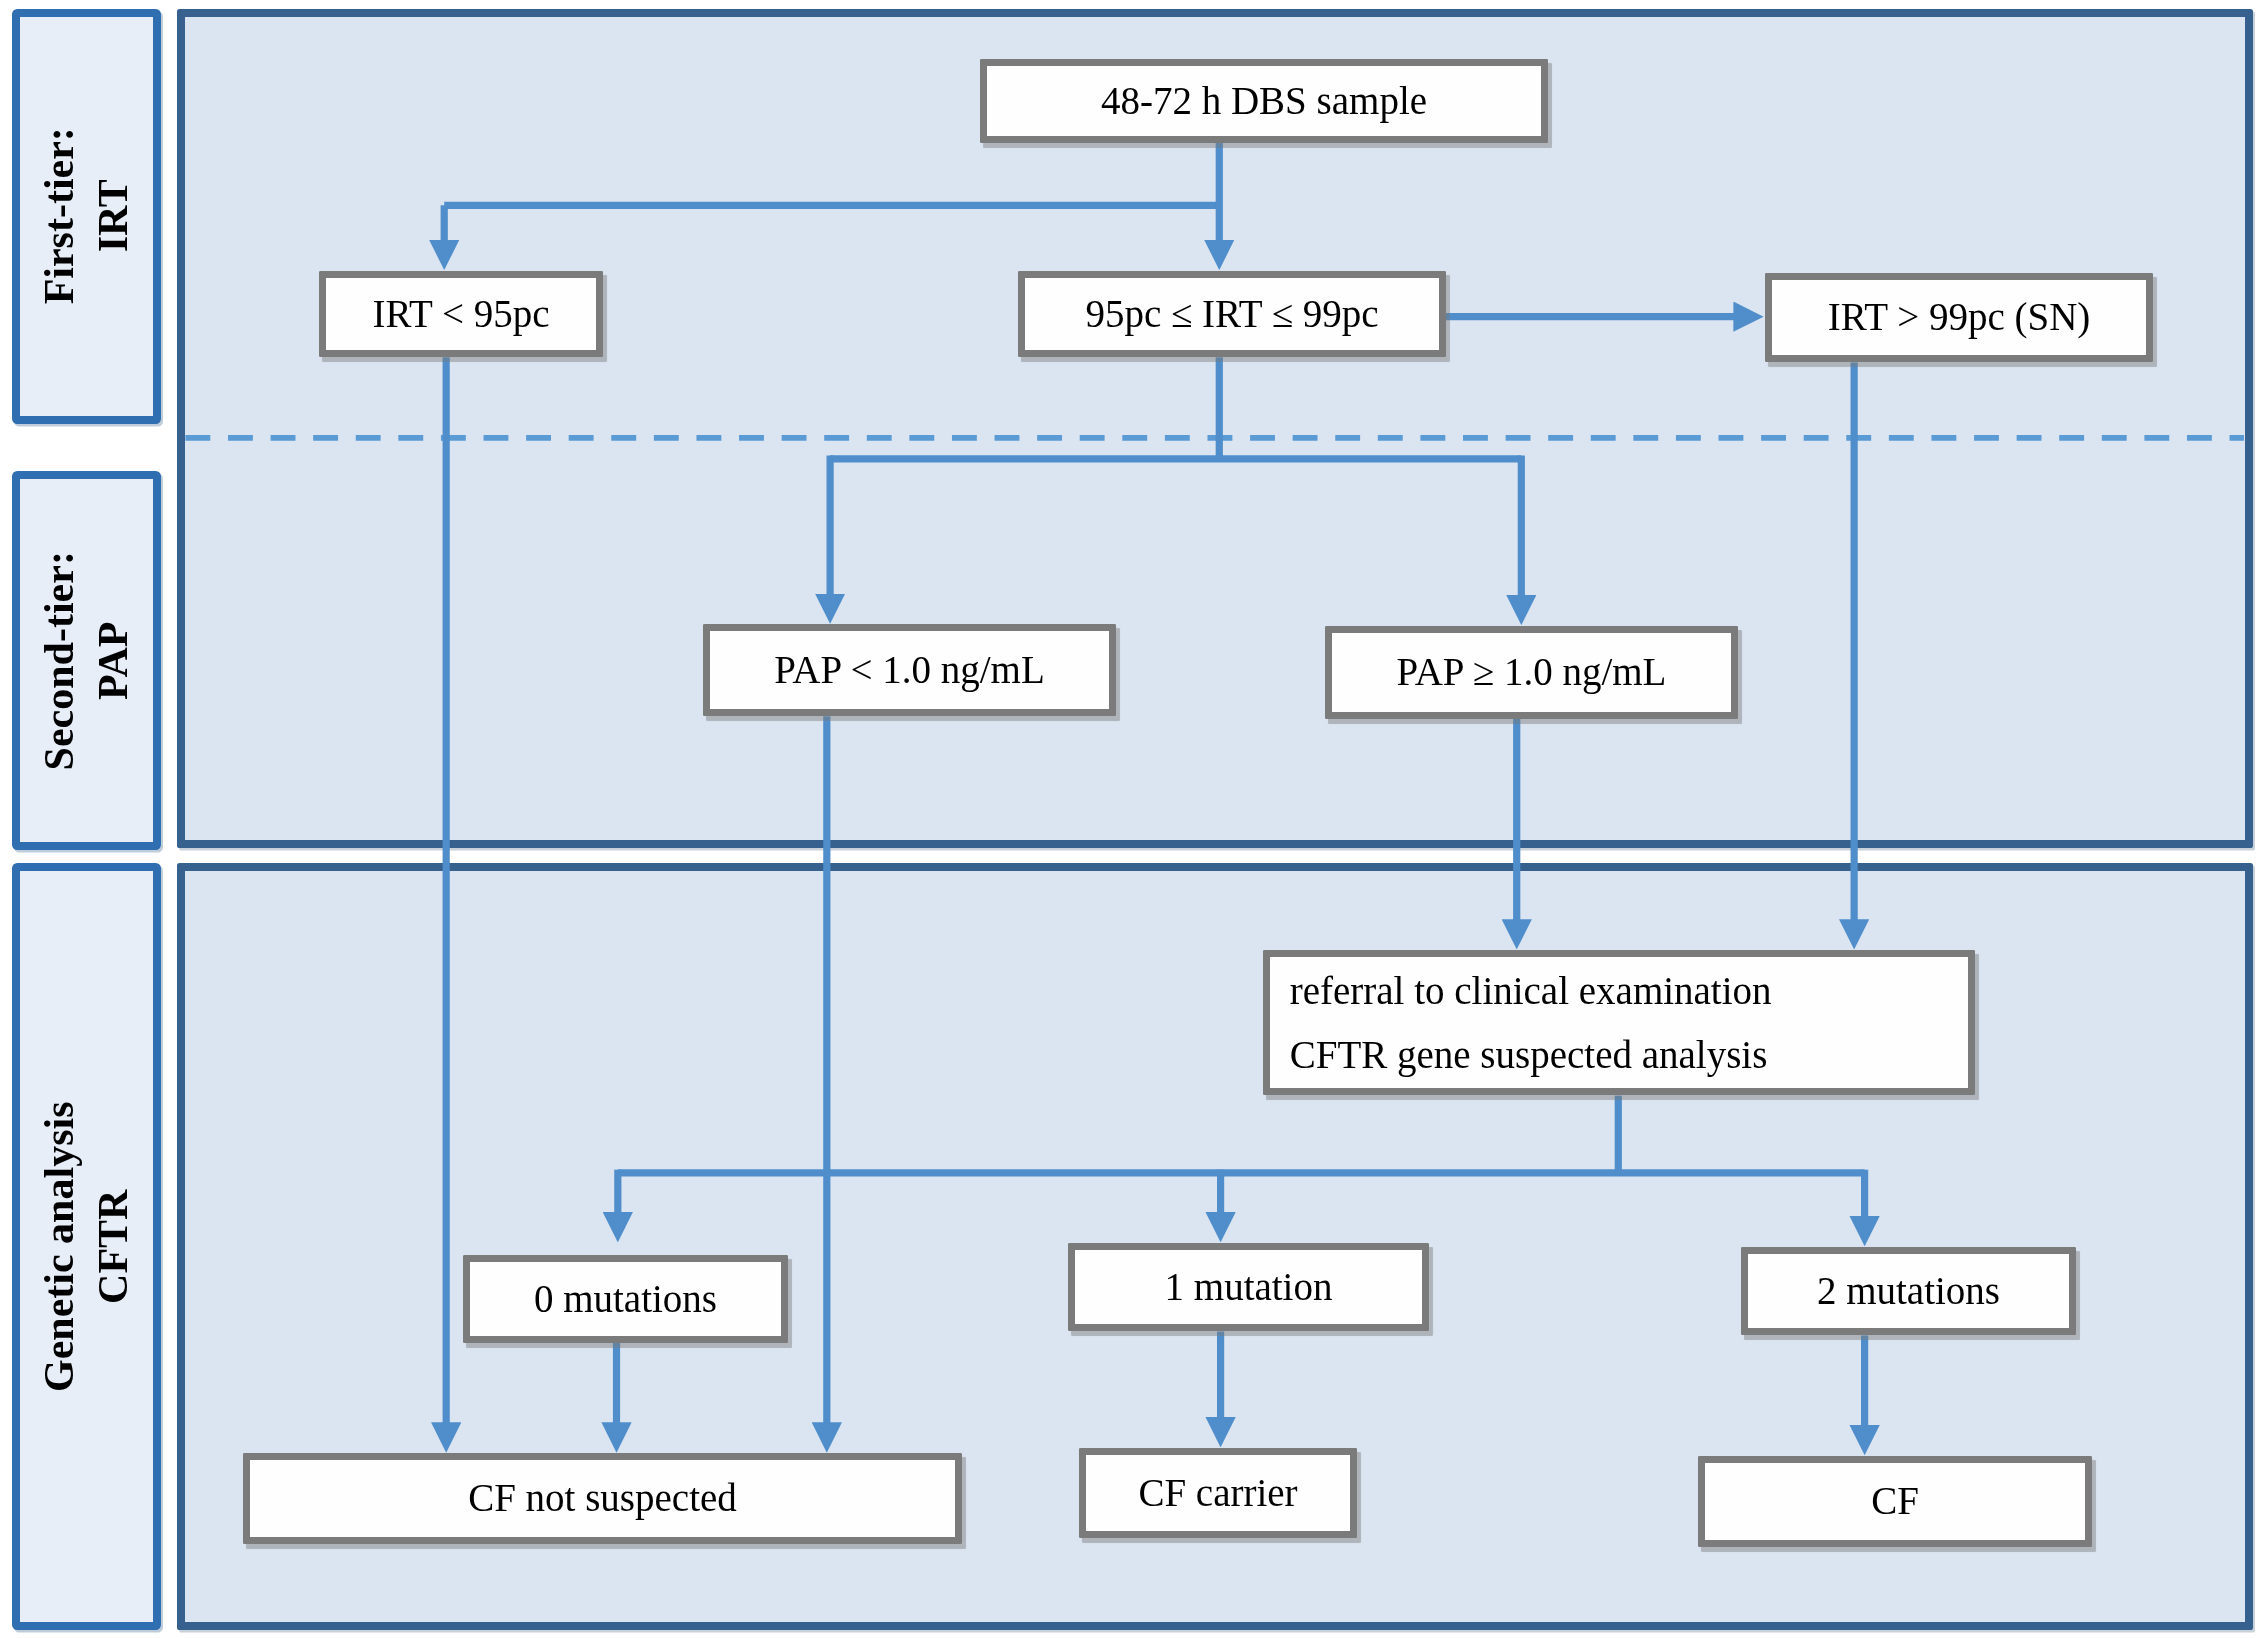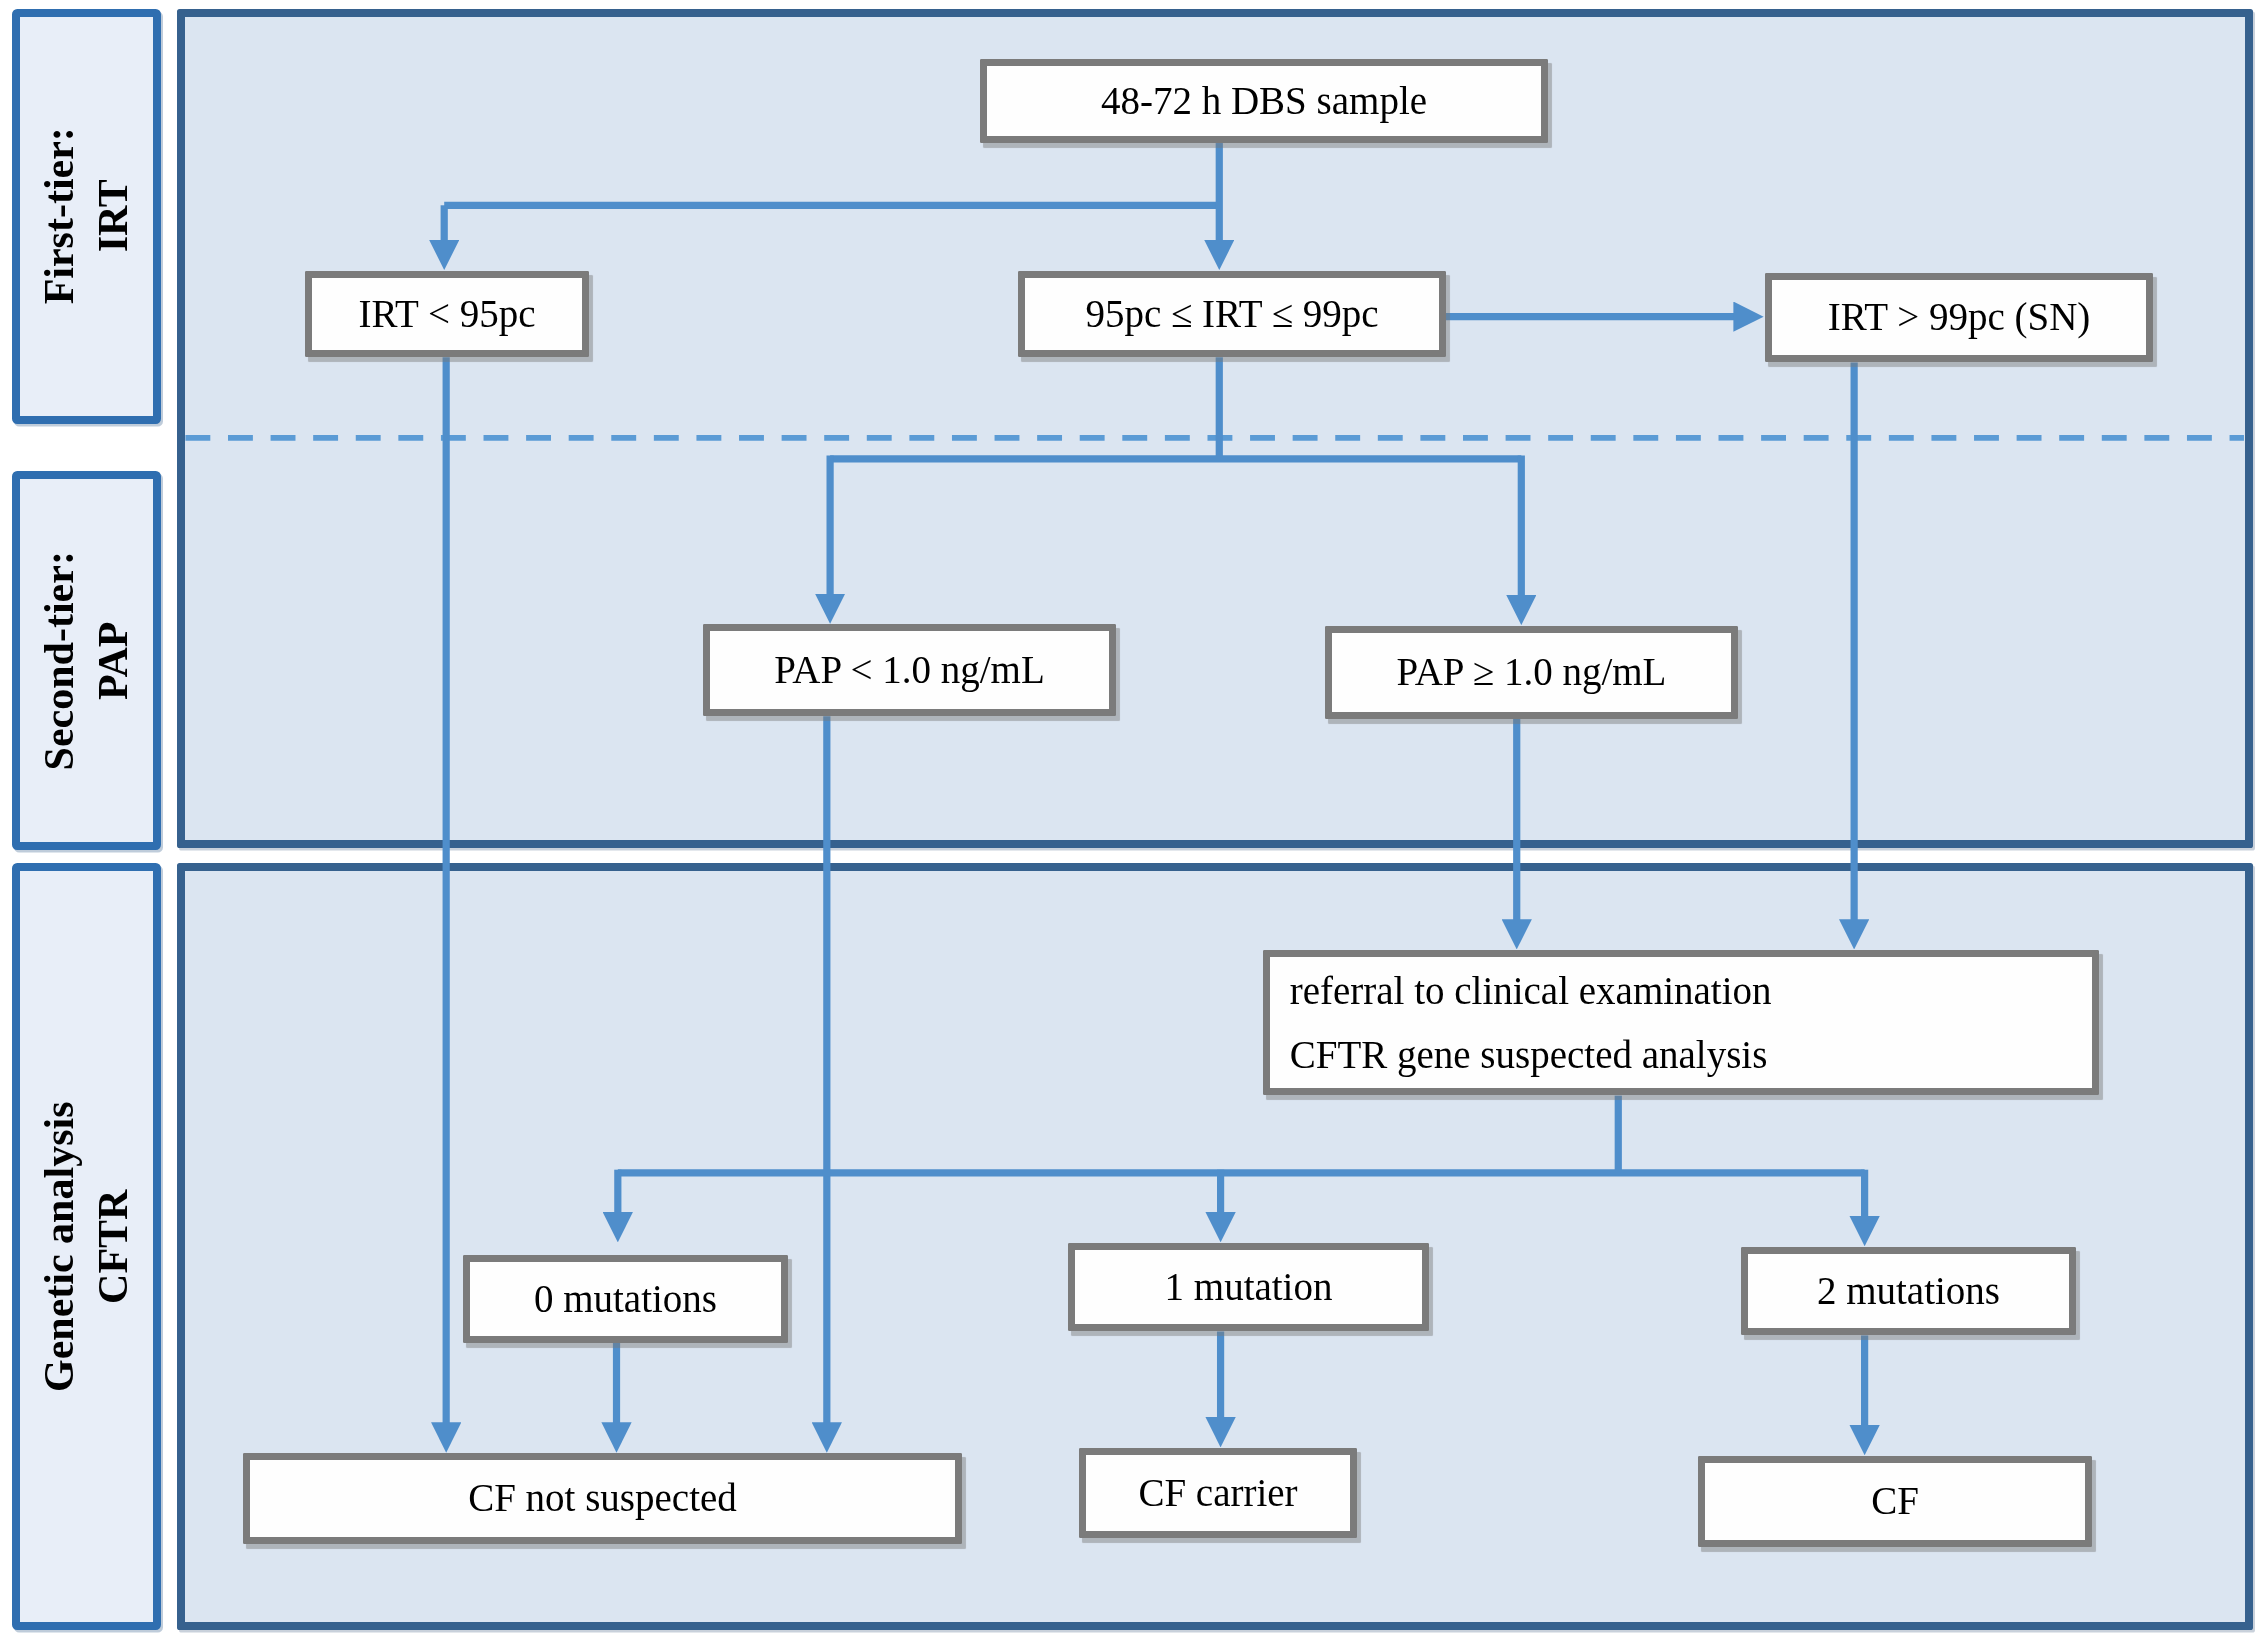--- a/index.html
+++ b/index.html
@@ -89,41 +89,41 @@
       <path d="M941,2032 L941,2203" marker-end="url(#arw)"></path>
       <path d="M1863,2032 L1863,2195" marker-end="url(#arw)"></path>
       <path d="M2846,2038 L2846,2207" marker-end="url(#arw)"></path>
     </g>
   </svg>
 
   <div class="node" style="left:932px;top:59px;width:568px;height:84px;margin-left:48px;">
     <span>48-72 h DBS sample</span>
   </div>
 
-  <div class="node" style="left:305px;top:271px;width:284px;height:86px;align-items:center;">
+  <div class="node" style="left:319px;top:271px;width:284px;height:86px;align-items:center;">
     <span>IRT &lt; 95pc</span>
   </div>
 
   <div class="node" style="left:1018px;top:271px;width:428px;height:86px;">
     <span>95pc ≤ IRT ≤ 99pc</span>
   </div>
 
   <div class="node" style="left:1765px;top:273px;width:388px;height:89px;">
     <span>IRT &gt; 99pc (SN)</span>
   </div>
 
   <div class="node" style="left:703px;top:624px;width:413px;height:92px;">
     <span>PAP &lt; 1.0 ng/mL</span>
   </div>
 
   <div class="node" style="left:1325px;top:626px;width:413px;height:93px;">
     <span>PAP ≥ 1.0 ng/mL</span>
   </div>
 
-  <div class="node node-referral" style="left:1263px;top:950px;width:836px;height:145px;">
+  <div class="node node-referral" style="left:1263px;top:950px;width:712px;height:145px;">
     <span>referral to clinical examination</span>
     <span>CFTR gene suspected analysis</span>
   </div>
 
   <div class="node" style="left:463px;top:1243px;width:325px;height:88px;margin-top:12px;">
     <span>0 mutations</span>
   </div>
 
   <div class="node" style="left:1068px;top:1243px;width:361px;height:88px;">
     <span>1 mutation</span>

